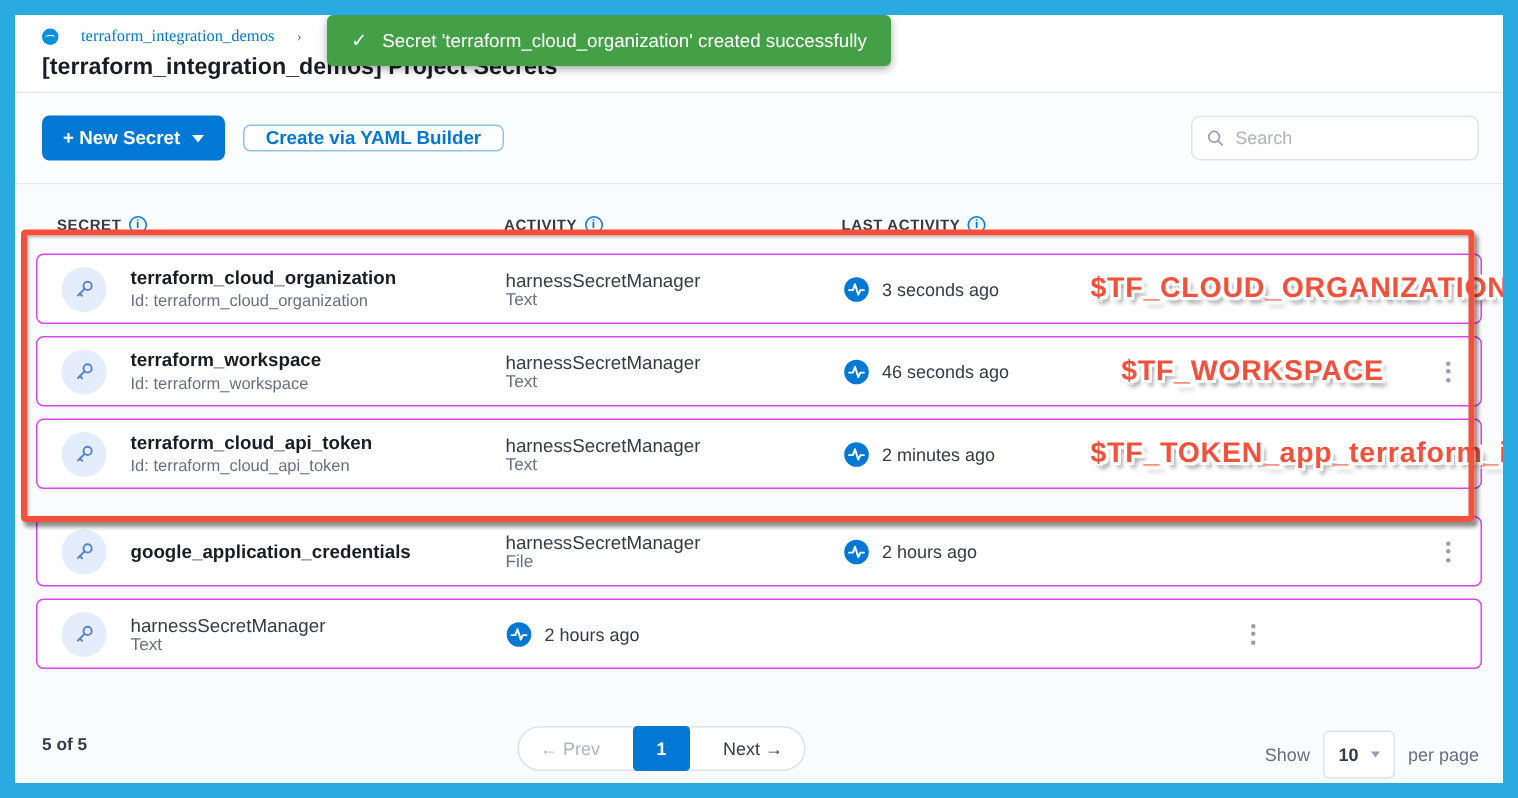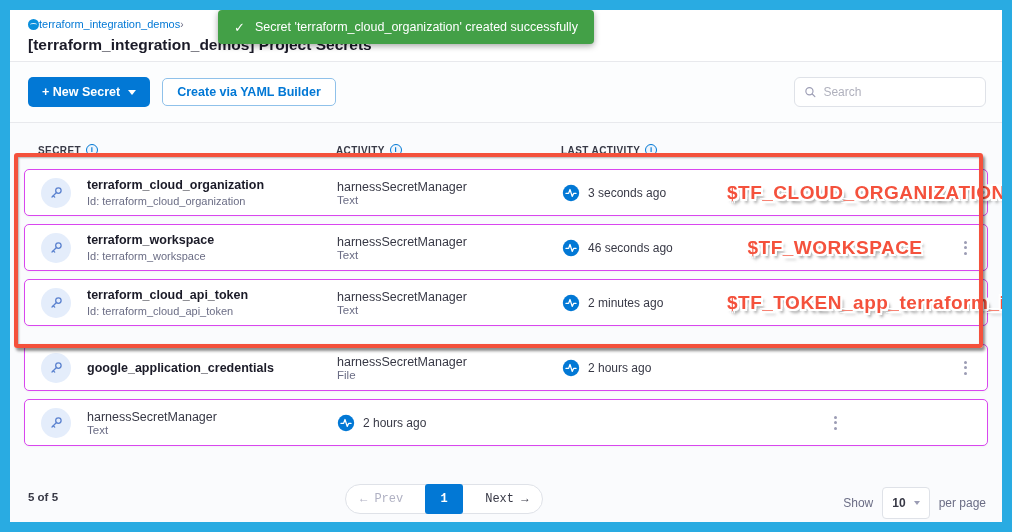--- a/index.html
+++ b/index.html
@@ -14,22 +14,22 @@
   }
   .page { position: relative; width: 992px; height: 512px; }
 
   
   .header-zone {
     position: absolute; top: 0; left: 0; right: 0; height: 52px;
     background: #fff; border-bottom: 1px solid #e8e9ed; z-index: 1;
   }
   .breadcrumb {
     position: absolute; left: 18px; top: 8px;
-    display: flex; align-items: center; gap: 0;
-    font-size: 11px; color: #0278d5;
+    display: flex; align-items: center; gap: 15px;
+    font-size: 11px; color: #0278d5; font-family: Liberation Serif, serif;
   }
   .breadcrumb .crumb-link { color: #0278d5; cursor: pointer; }
   .breadcrumb .chev { color: #6b6d85; font-size: 10px; }
   .globe {
     width: 11px; height: 11px; border-radius: 50%;
     background: #0a8fdc; position: relative; flex: 0 0 auto;
   }
   .globe::after {
     content: ""; position: absolute; left: 2px; top: 4px;
     width: 7px; height: 3px; border-radius: 50%;
@@ -57,21 +57,21 @@
   }
   .btn-primary {
     background: #0278d5; color: #fff; border: none; border-radius: 5px;
     height: 30px; padding: 0 14px; font-size: 12.5px; font-weight: bold;
     display: flex; align-items: center; gap: 8px; cursor: pointer;
     font-family: inherit;
     justify-content: center;
   }
   .btn-outline {
     background: #fff; color: #0278d5; border: 1px solid #8fc1ea;
-    border-radius: 5px; height: 28px; padding: 0 14px;
+    border-radius: 5px; height: 18px; padding: 0 14px;
     font-size: 12.5px; font-weight: bold; cursor: pointer; font-family: inherit;
   }
   .chevron-down {
     width: 0; height: 0; border-left: 4px solid transparent;
     border-right: 4px solid transparent; border-top: 5px solid #fff;
     display: inline-block;
   }
   .search-box {
     position: absolute; right: 16px; top: 15px; width: 192px; height: 30px;
     background: #fff; border: 1px solid #dfe2e8; border-radius: 6px;
@@ -149,21 +149,21 @@
 
   
   .footer {
     position: absolute; top: 464px; left: 0; right: 0; height: 48px;
     background: #fafbfd;
   }
   .count { position: absolute; left: 18px; top: 17px; font-size: 11.5px; font-weight: bold; color: #383946; }
   .pagination {
     position: absolute; left: 335px; top: 10px; height: 30px;
     border: 1px solid #dfe2e8; border-radius: 16px; background: #fff;
-    display: flex; align-items: center; padding: 0 6px; gap: 14px; font-family: Liberation Mono, monospace;
+    display: flex; align-items: center; padding: 0 6px; gap: 14px;
   }
   .pg-prev { font-size: 12px; color: #b0b1c3; cursor: pointer; padding: 0 8px; }
   .pg-next { font-size: 12px; color: #383946; cursor: pointer; padding: 0 8px; }
   .pg-current {
     width: 38px; height: 30px; background: #0278d5; color: #fff;
     font-size: 12px; font-weight: bold; display: flex; align-items: center;
     justify-content: center; border-radius: 3px; cursor: pointer;
   }
   .show-wrap {
     position: absolute; right: 16px; top: 13px; display: flex;

